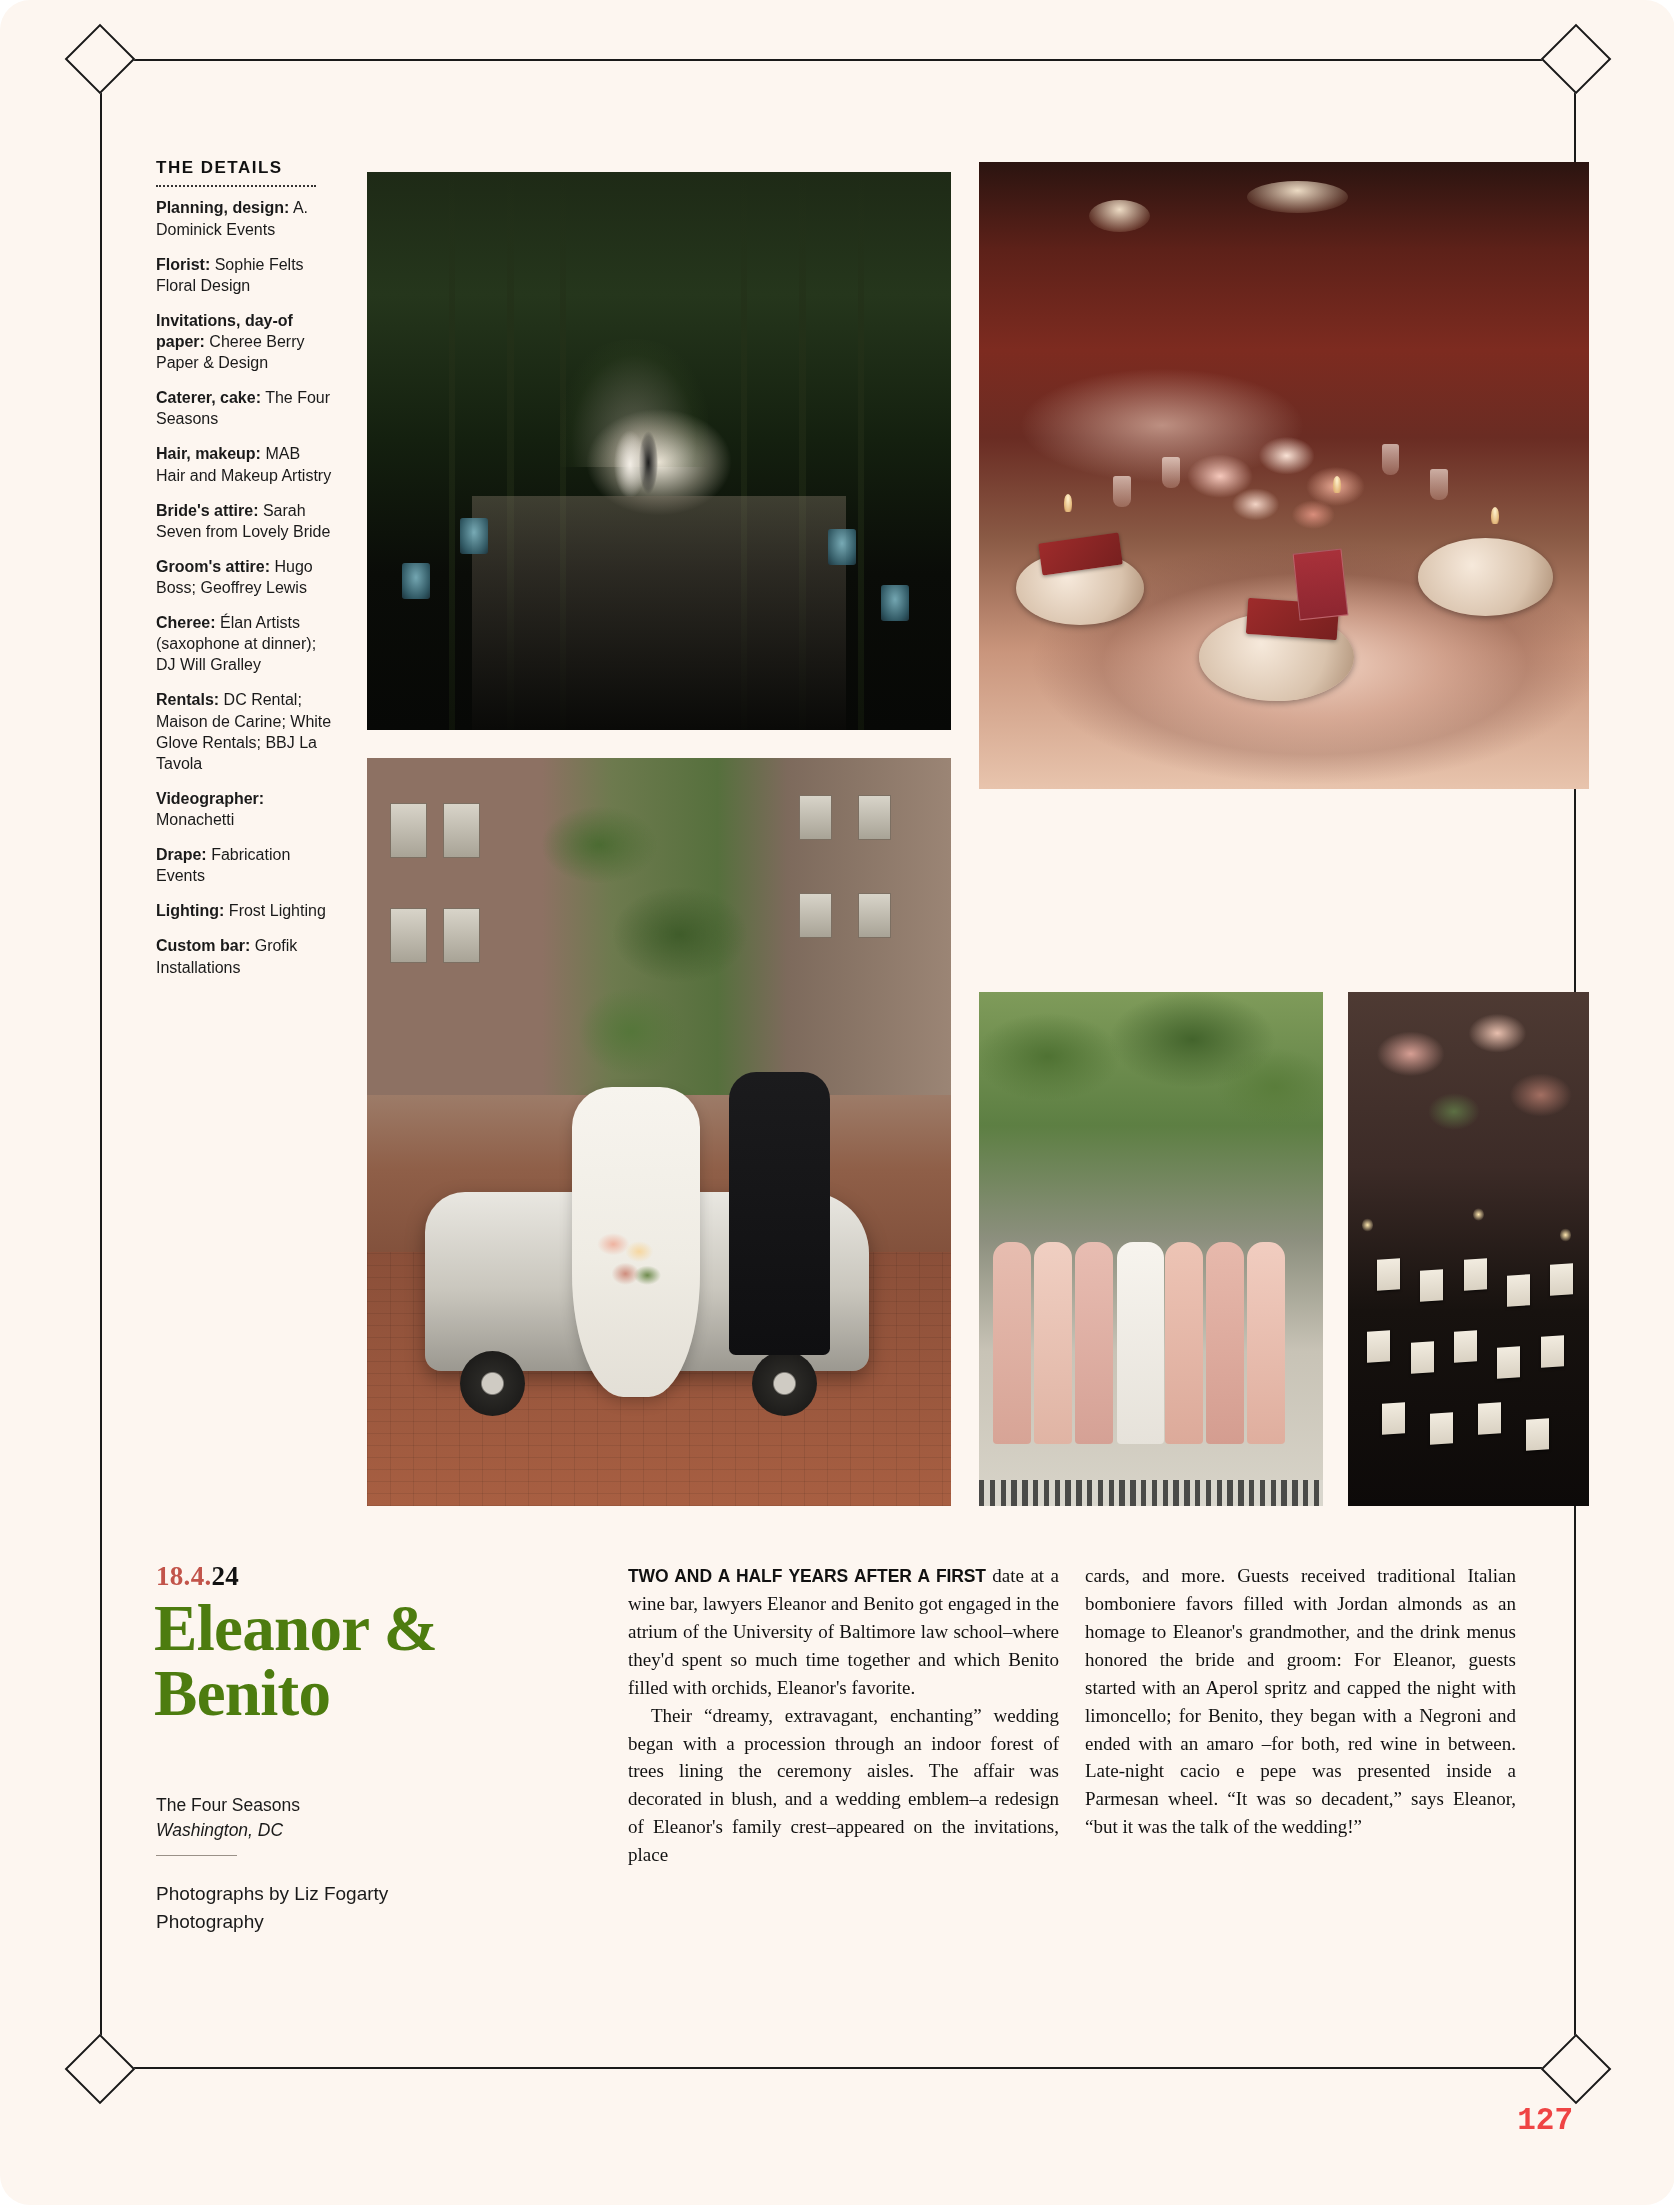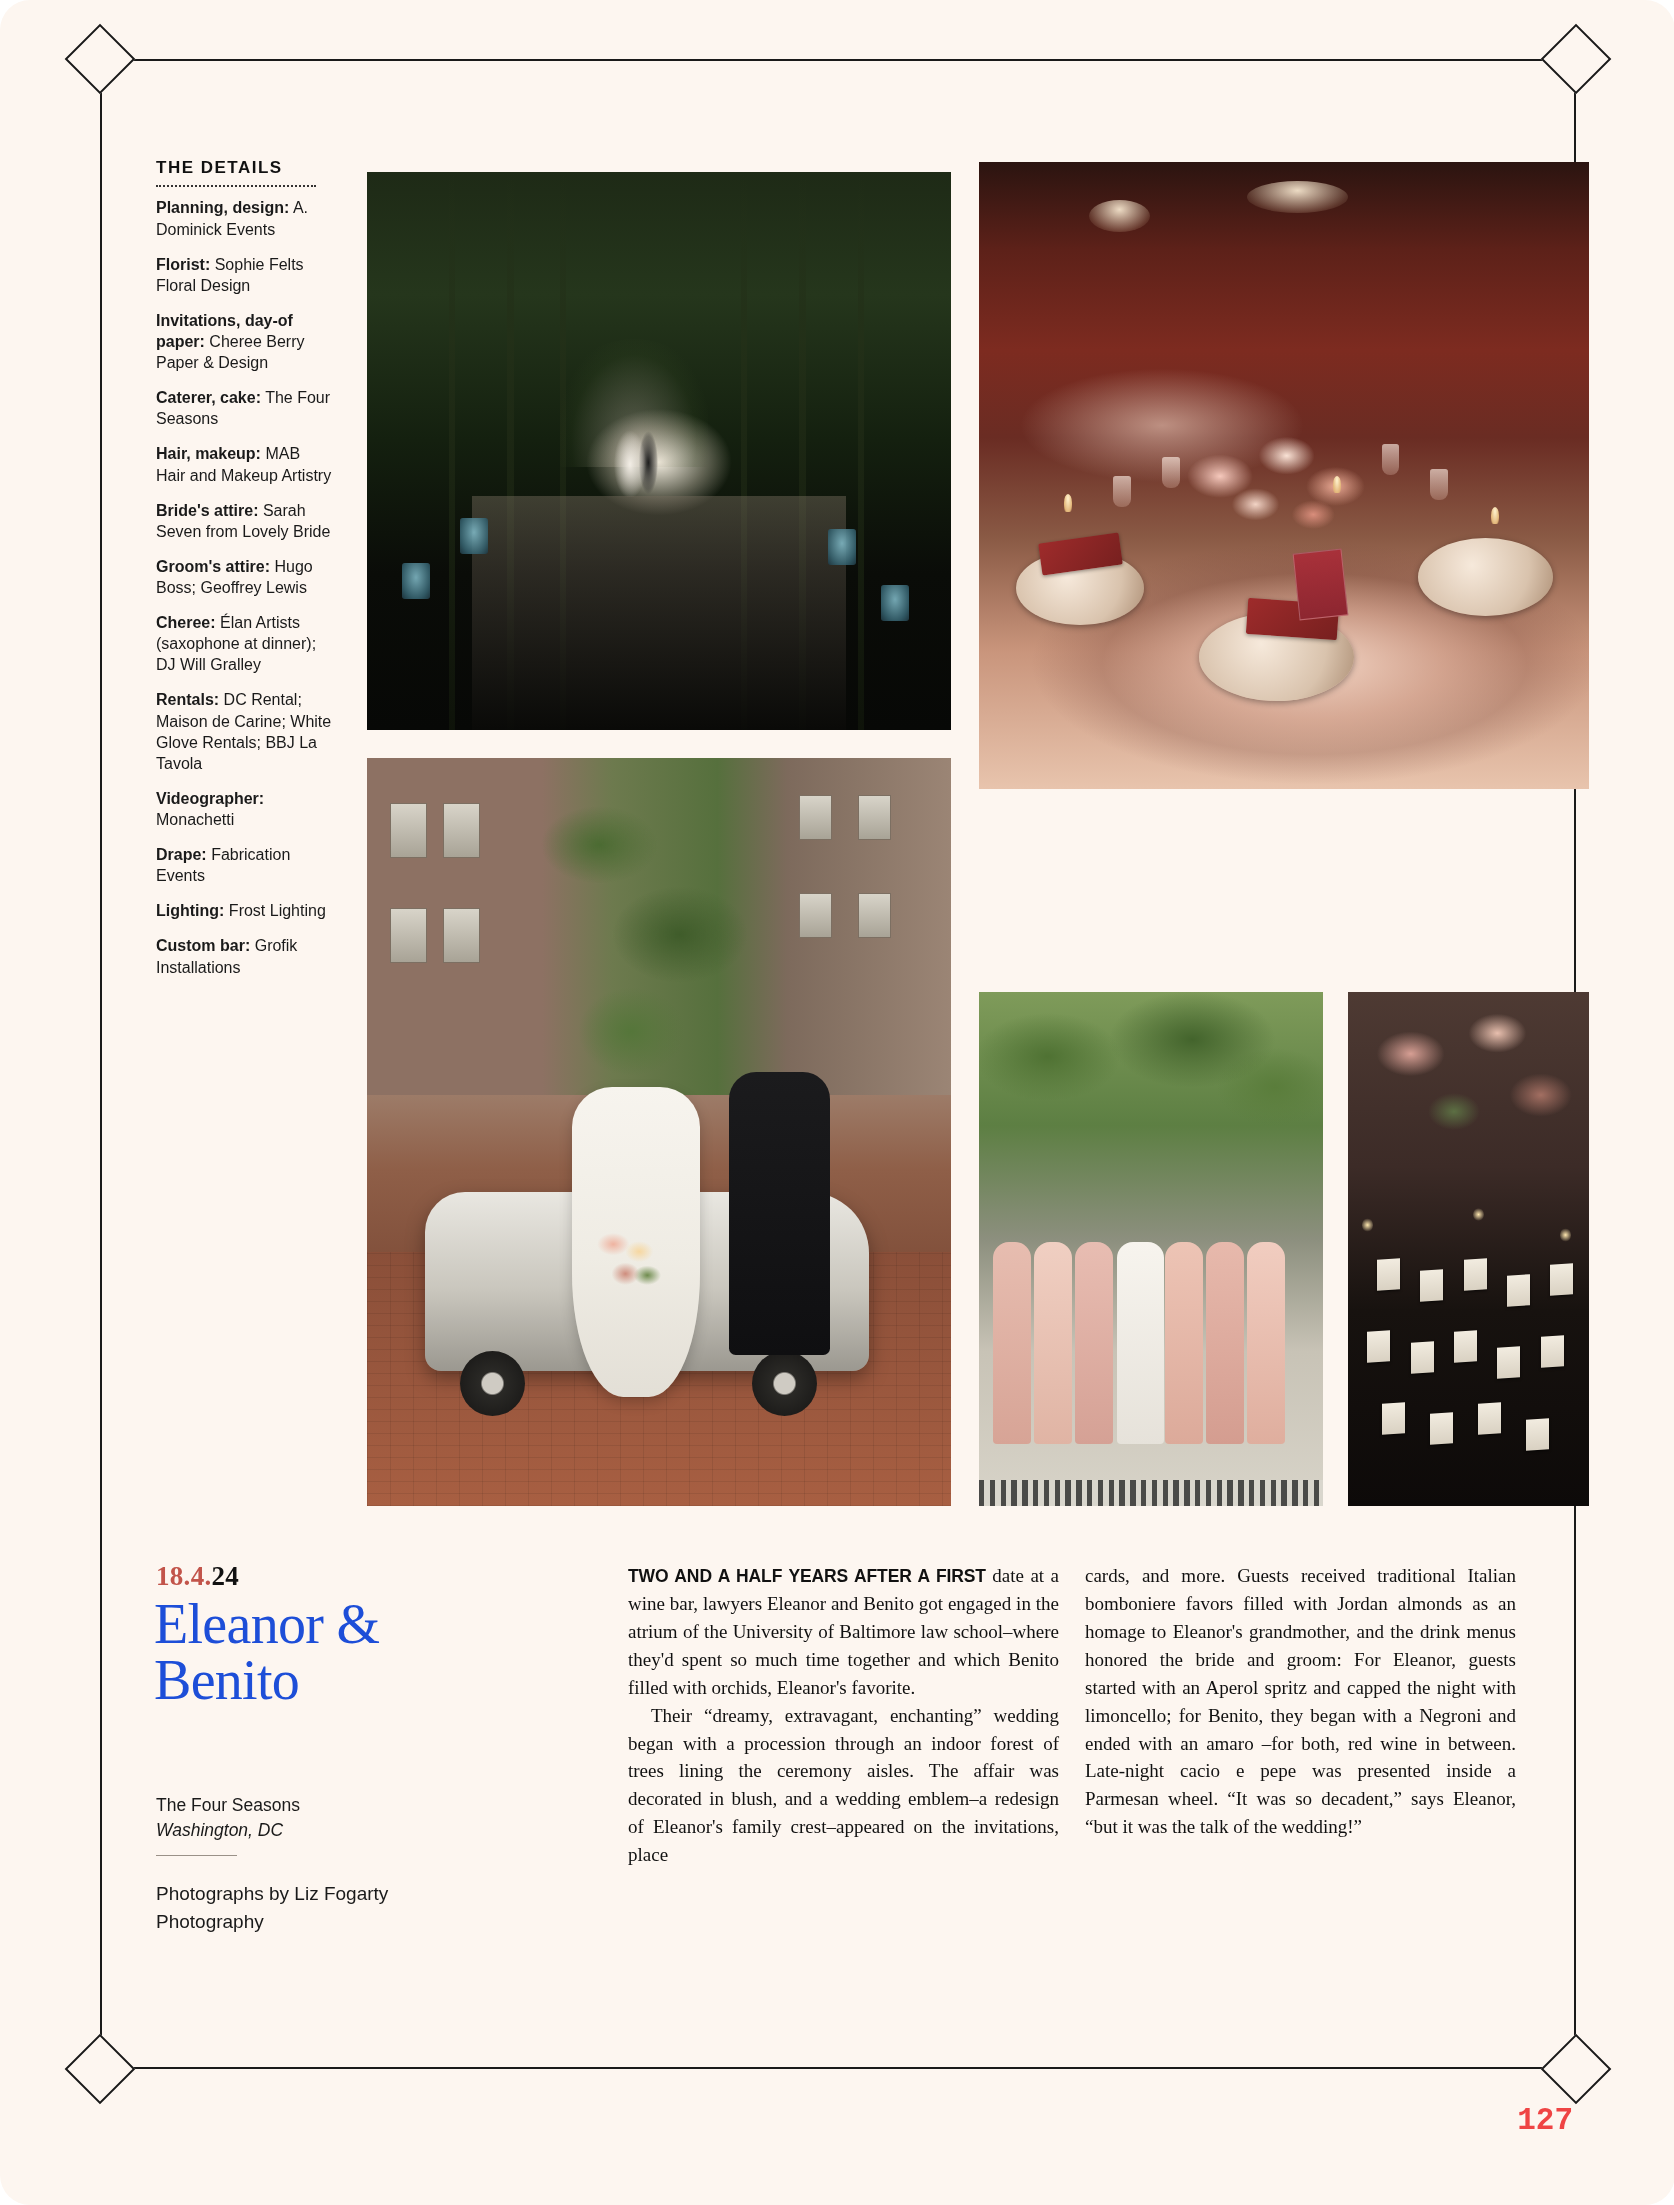--- a/index.html
+++ b/index.html
@@ -344,24 +344,24 @@
   }
   .date-line .d-red { color: #c2544a; }
   .date-line .d-black { color: #111; }
 
   .couple-names {
     position: absolute;
     left: 154px;
     top: 1596px;
     width: 404px;
     font-family: "Liberation Serif", serif;
-    font-size: 56px;
+    font-size: 65px;
     line-height: 1.0;
-    font-weight: normal;
-    color: #1d4ed8;
+    font-weight: bold;
+    color: #4d7c0f;
     letter-spacing: -0.7px;
   }
 
   .venue {
     position: absolute;
     left: 156px;
     top: 1793px;
     font-size: 17.5px;
     color: #1a1a1a;
     line-height: 1.45;

